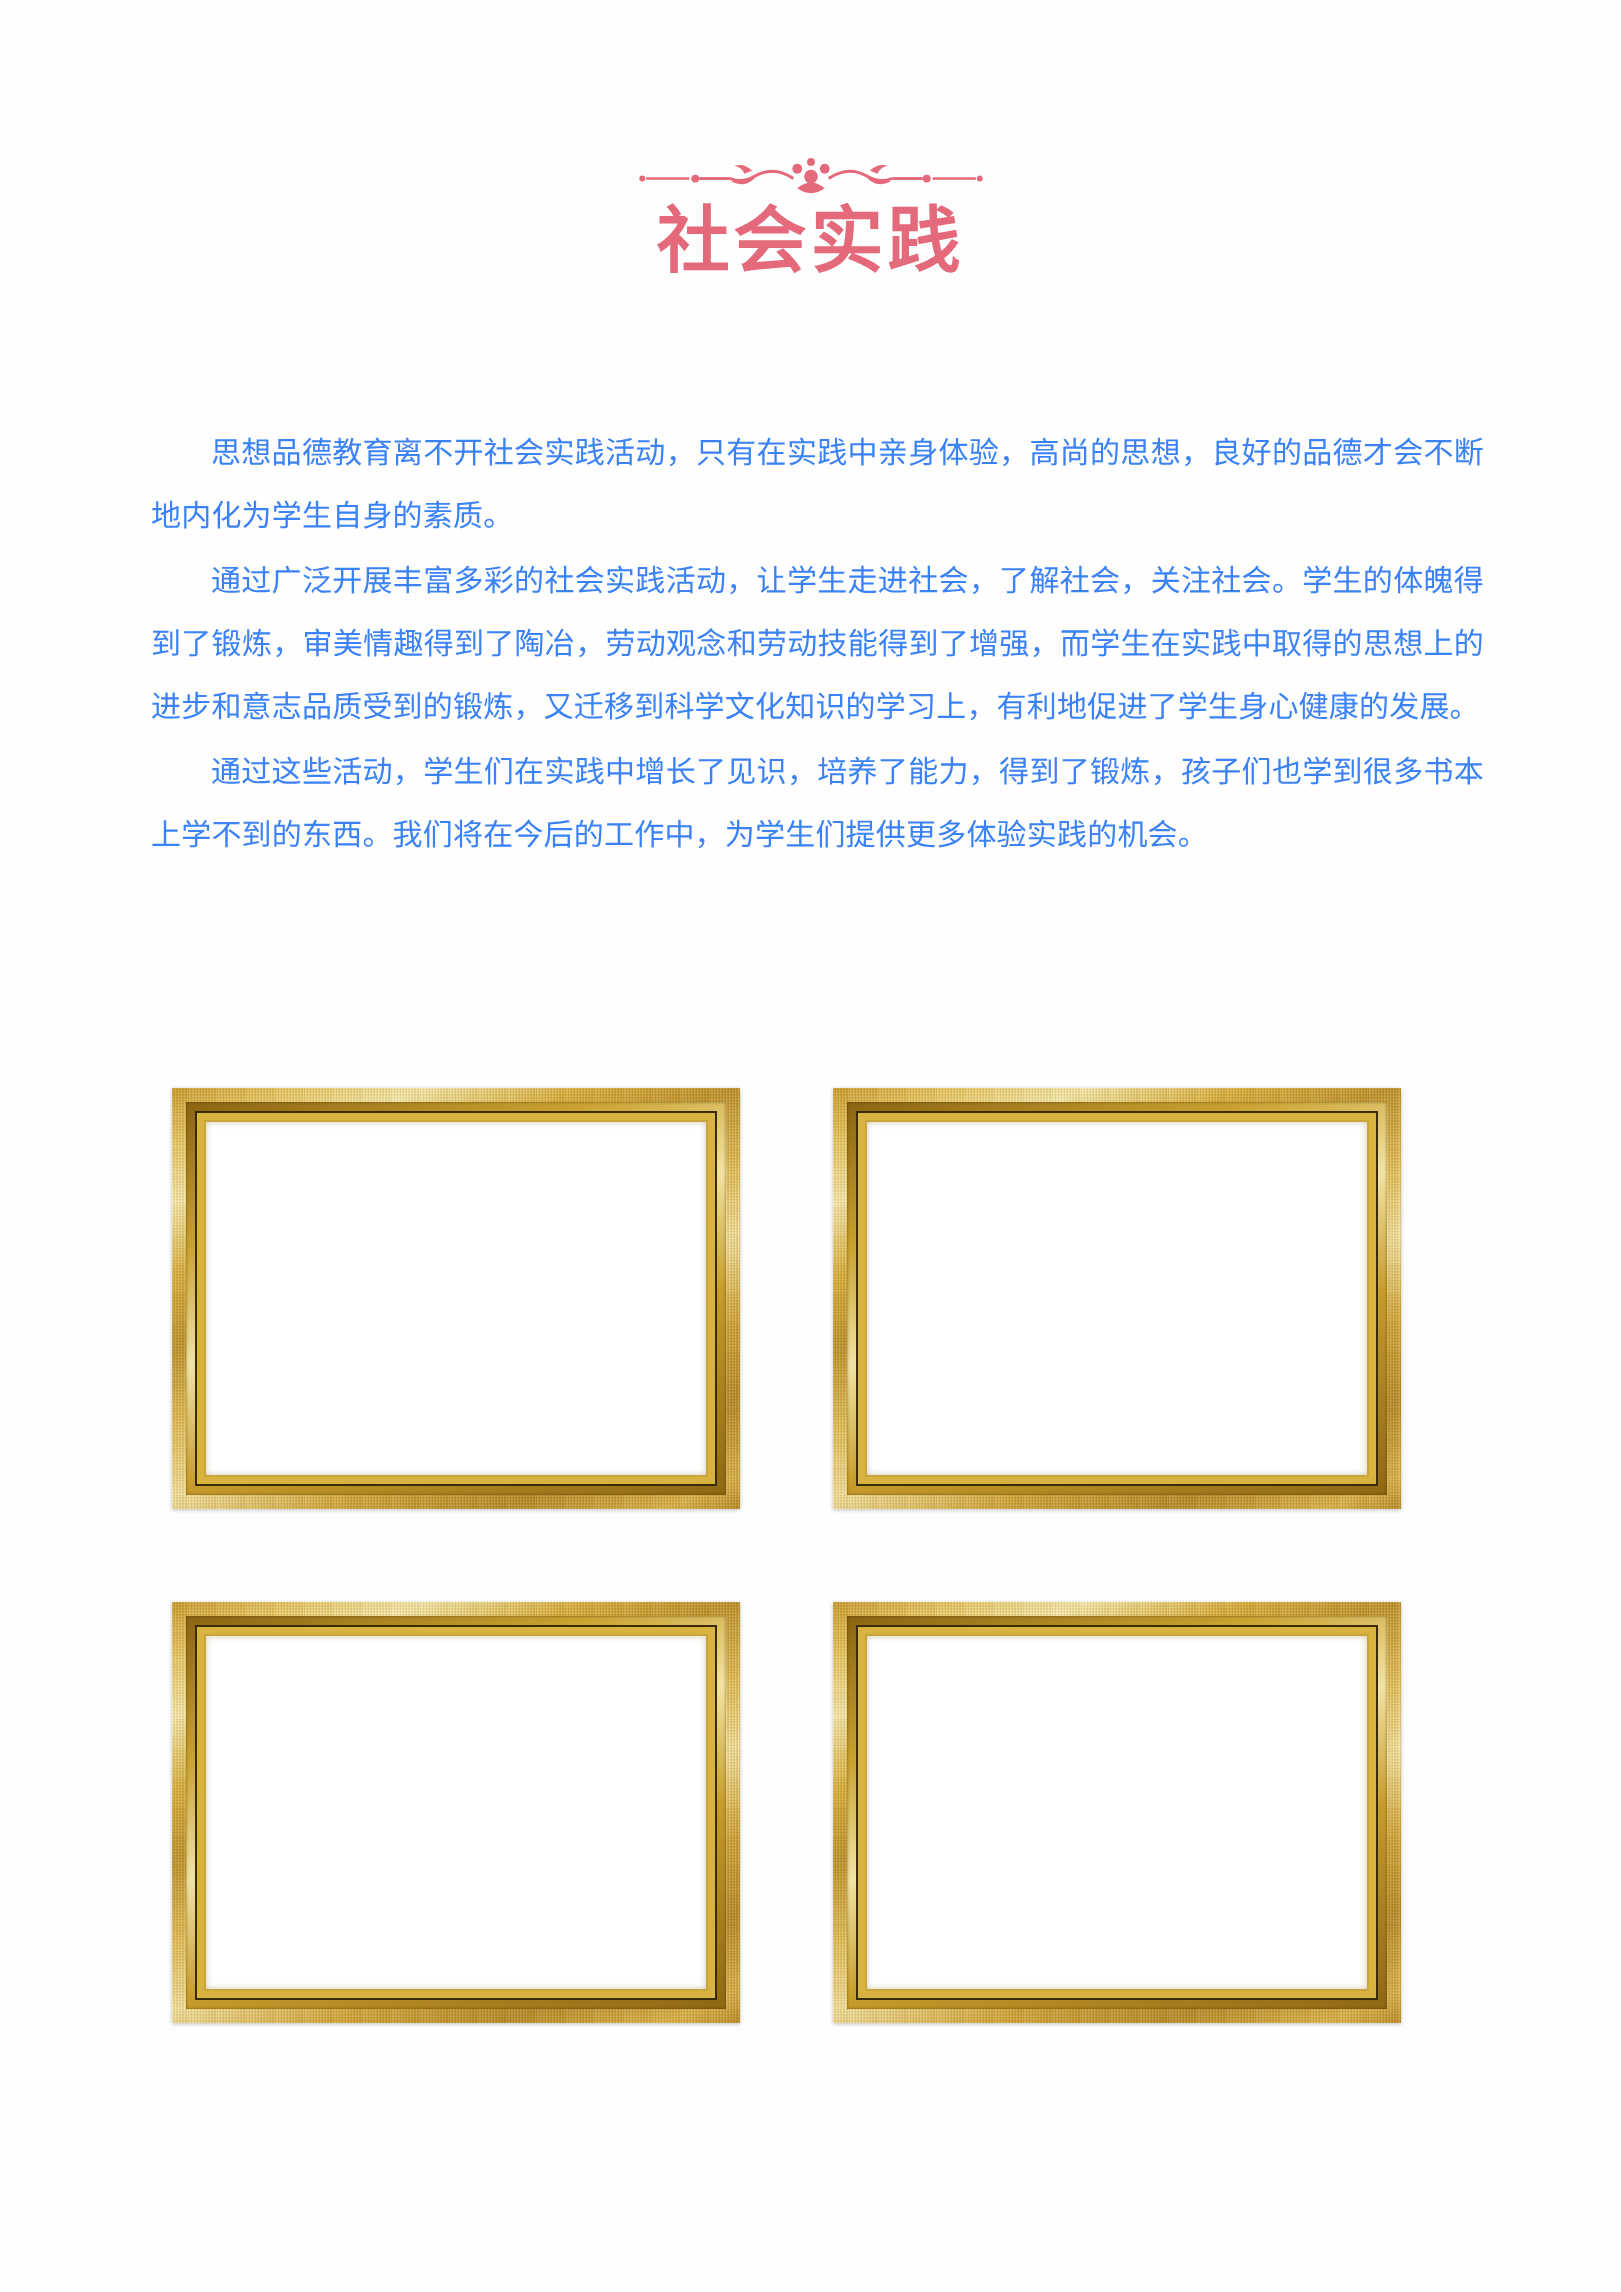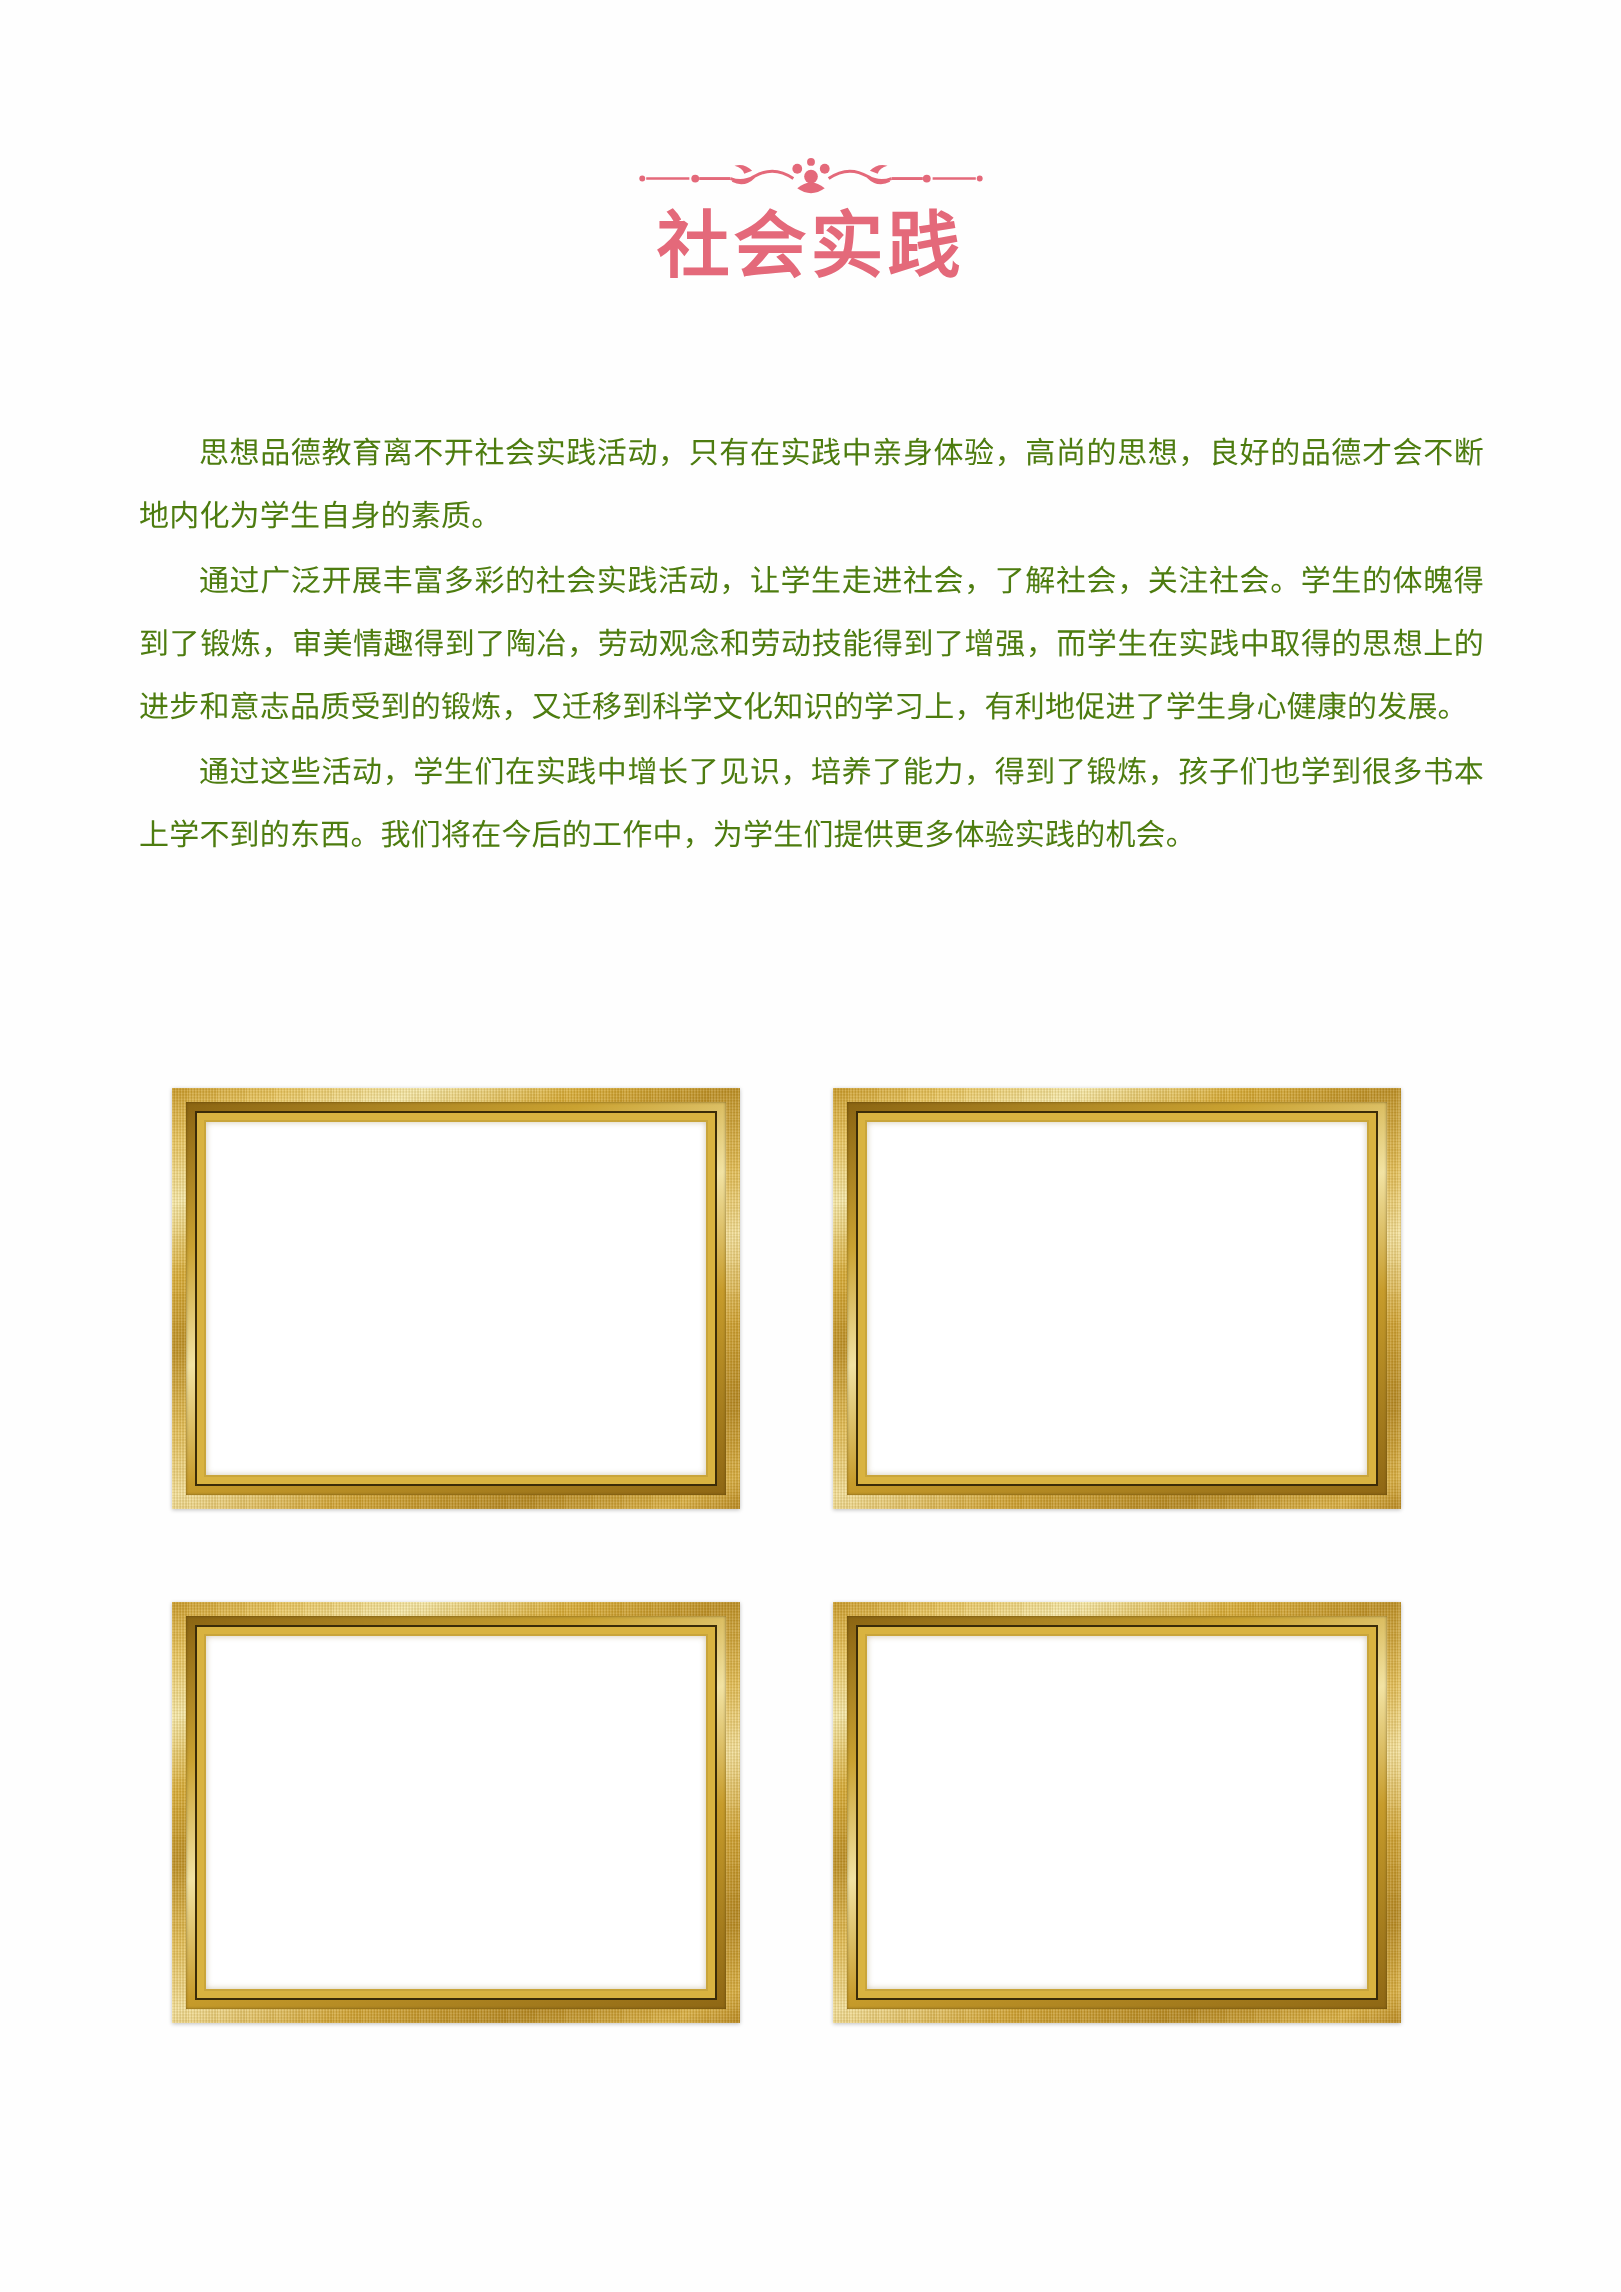--- a/index.html
+++ b/index.html
@@ -32,45 +32,45 @@
 
   .ornament {
     width: 412px;
     height: 69px;
     margin: 0 auto;
     display: block;
   }
 
   .title {
     margin-top: -5.9px;
-    font-family: Liberation Serif, serif;
+    font-family: Liberation Mono, monospace;
     font-size: 73px;
     font-weight: bold;
     letter-spacing: 3.9px;
     color: #e4697a;
     line-height: 1;
   }
 
   
   .content {
     position: absolute;
     top: 421px;
     left: 139px;
     width: 1345px;
   }
 
   .para {
     font-family: "DejaVu Sans", "Liberation Sans", sans-serif;
     font-size: 30px;
     line-height: 63px;
-    color: #4d7c0f;
+    color: #3b82f6;
     text-align: justify;
     text-justify: inter-ideograph;
     text-indent: 2em;
-    margin: 0 0 2px 0;
+    margin: 0 0 2px 12px;
     letter-spacing: 0.2px;
   }
 
   
   .frames {
     position: absolute;
     top: 1088px;
     left: 172px;
     width: 1274px;
     display: grid;

